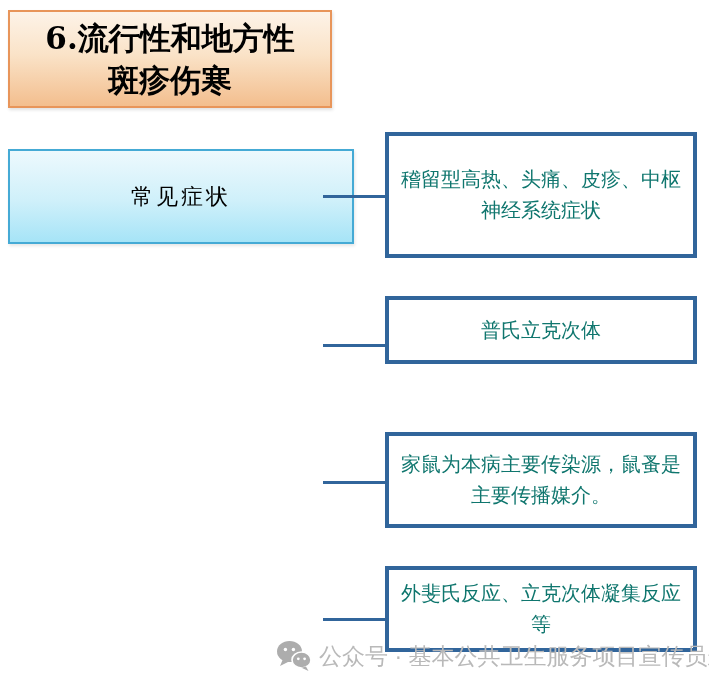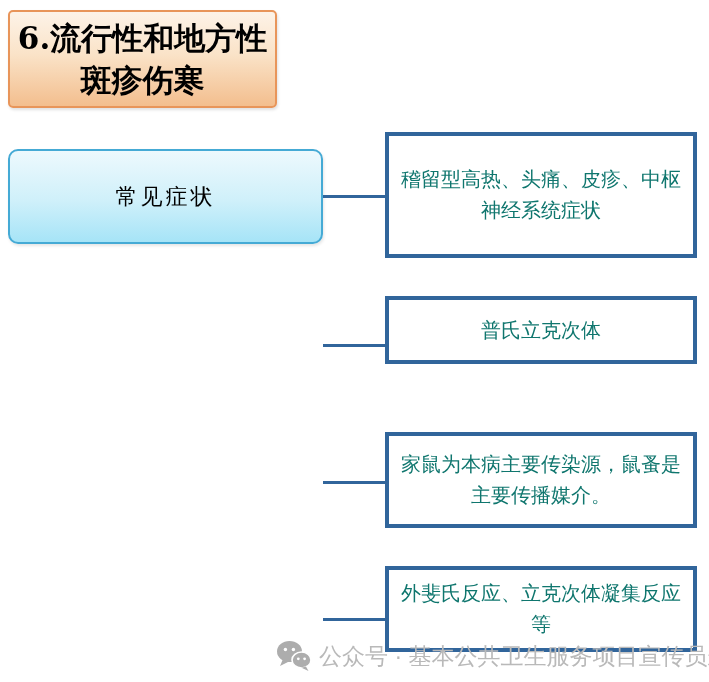--- a/index.html
+++ b/index.html
@@ -11,43 +11,43 @@
     width: 709px;
     height: 682px;
     background: #ffffff;
     overflow: hidden;
   }
 
   
   .title-box {
     position: absolute;
     left: 8px; top: 10px;
-    width: 269px; height: 98px;
+    width: 324px; height: 98px;
     border: 2px solid #E8955A;
-    border-radius: 5px;
+    border-radius: 0;
     background: linear-gradient(180deg, #FDF3E8 0%, #FAE3C8 45%, #F3BE8E 100%);
     box-shadow: 1px 2px 3px rgba(0,0,0,0.12);
     display: flex;
     flex-direction: column;
     align-items: center;
     justify-content: center;
     text-align: center;
     font-weight: bold;
     font-size: 31px;
     line-height: 42px;
     color: #000000;
   }
 
   
   .label-box {
     position: absolute;
     left: 8px;
-    width: 315px;
+    width: 346px;
     border: 2px solid #45AAD5;
-    border-radius: 10px;
+    border-radius: 0;
     background: linear-gradient(180deg, #EDF9FD 0%, #CFF0FA 55%, #A6E4F7 100%);
     box-shadow: 1px 2px 3px rgba(0,0,0,0.10);
     display: flex;
     align-items: center;
     justify-content: center;
     font-size: 22px;
     letter-spacing: 3px;
     color: #000000;
   }
 

